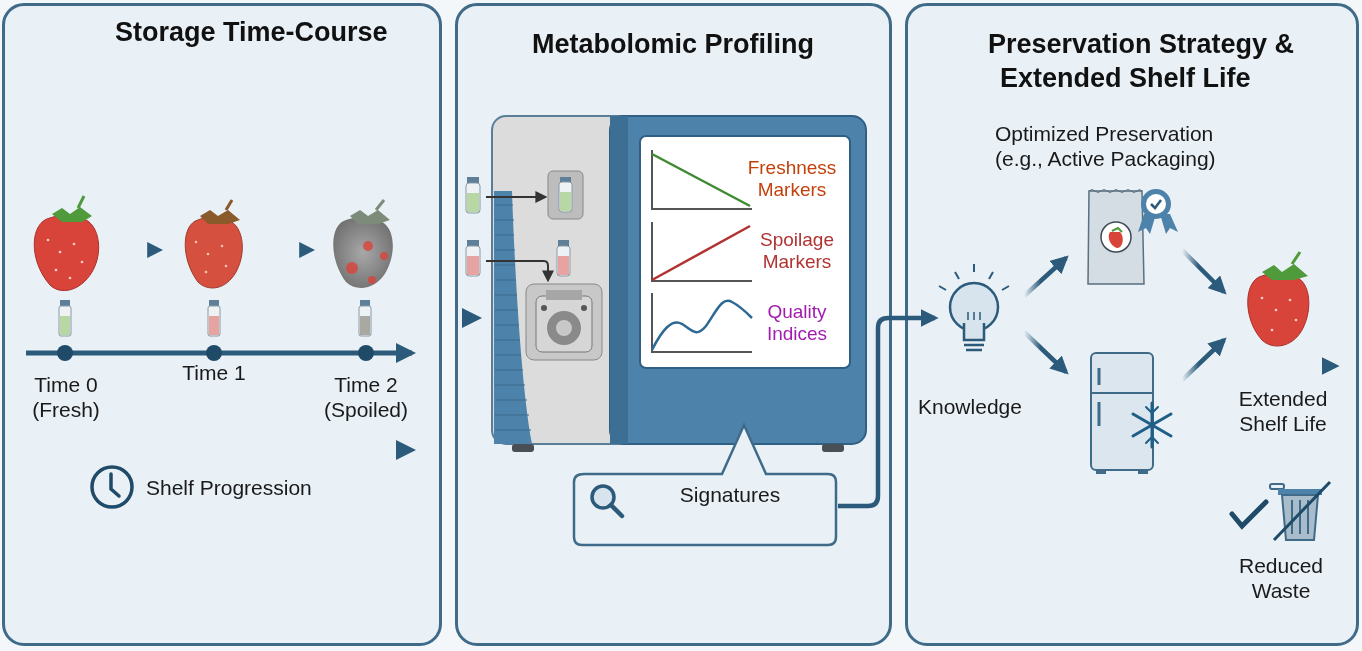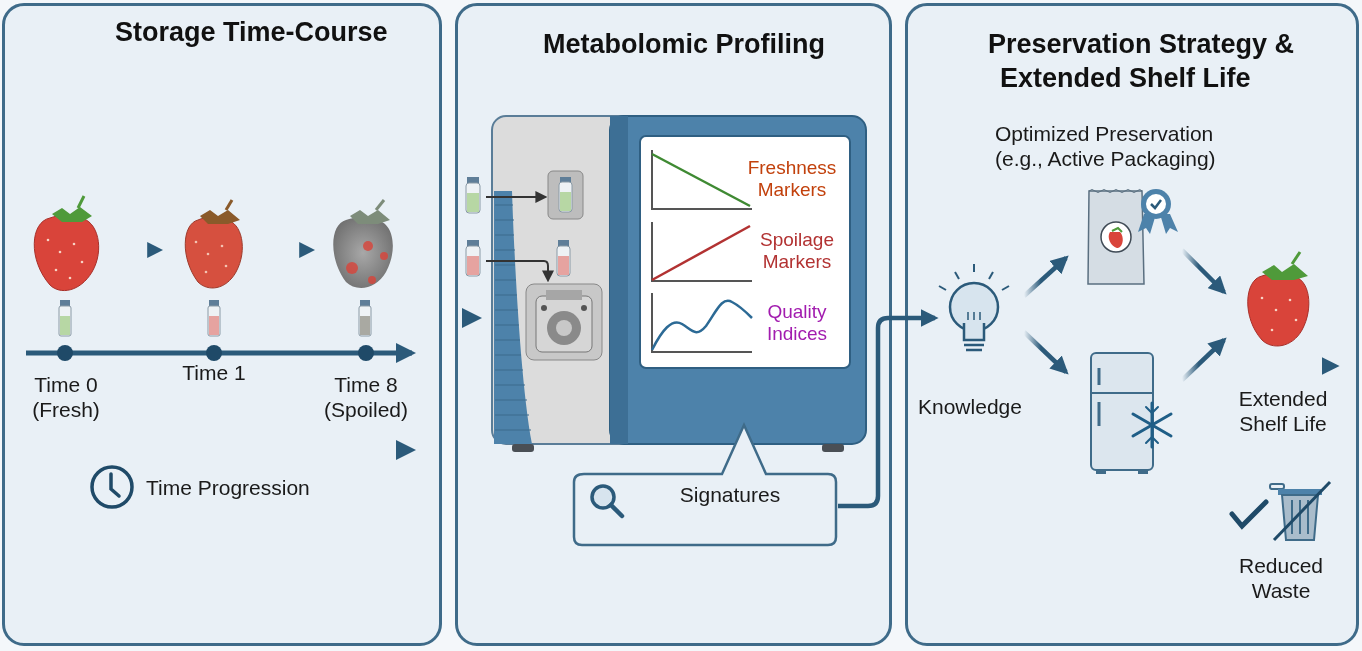--- a/index.html
+++ b/index.html
@@ -10,21 +10,21 @@
   svg{position:absolute;left:0;top:0;}
 </style>
 </head>
 <body>
 
 <div class="panel" style="left:2px;top:3px;width:440px;height:643px;"></div>
 <div class="panel" style="left:455px;top:3px;width:437px;height:643px;"></div>
 <div class="panel" style="left:905px;top:3px;width:454px;height:643px;"></div>
 
 <div class="ptitle" style="left:88px;top:16px;margin-left:27px;">Storage Time-Course</div>
-<div class="ptitle" style="left:532px;top:28px;margin-left:11px;">Metabolomic Profiling</div>
+<div class="ptitle" style="left:532px;top:28px;">Metabolomic Profiling</div>
 <div class="ptitle" style="left:988px;top:28px;">Preservation Strategy &amp;</div>
 <div class="ptitle" style="left:1000px;top:62px;">Extended Shelf Life</div>
 
 <svg width="1362" height="651">
   <defs>
     <marker id="ah" viewBox="0 0 10 10" refX="8" refY="5" markerWidth="4" markerHeight="4" orient="auto">
       <path d="M0,0 L10,5 L0,10 z" fill="#2b5a7a"></path>
     </marker>
     <marker id="ahs" viewBox="0 0 10 10" refX="8" refY="5" markerWidth="6" markerHeight="6" orient="auto">
       <path d="M0,0 L10,5 L0,10 z" fill="#333"></path>
@@ -265,24 +265,24 @@
 </svg>
 
 <div class="lbl" style="left:22px;top:372px;width:88px;">
   <div>Time 0</div>
   <div>(Fresh)</div>
 </div>
 <div class="lbl" style="left:170px;top:360px;width:88px;">
   <div>Time 1</div>
 </div>
 <div class="lbl" style="left:312px;top:372px;width:108px;">
-  <div>Time 8</div>
+  <div>Time 2</div>
   <div>(Spoiled)</div>
 </div>
-<div class="lbl" style="left:146px;top:475px;text-align:left;">Time Progression</div>
+<div class="lbl" style="left:146px;top:475px;text-align:left;">Shelf Progression</div>
 
 <div class="lbl" style="left:740px;top:157px;width:104px;font-size:19px;line-height:22px;color:#c2410c;">
   <div>Freshness</div>
   <div>Markers</div>
 </div>
 <div class="lbl" style="left:745px;top:229px;width:104px;font-size:19px;line-height:22px;color:#b23232;">
   <div>Spoilage</div>
   <div>Markers</div>
 </div>
 <div class="lbl" style="left:745px;top:301px;width:104px;font-size:19px;line-height:22px;color:#a21caf;">

